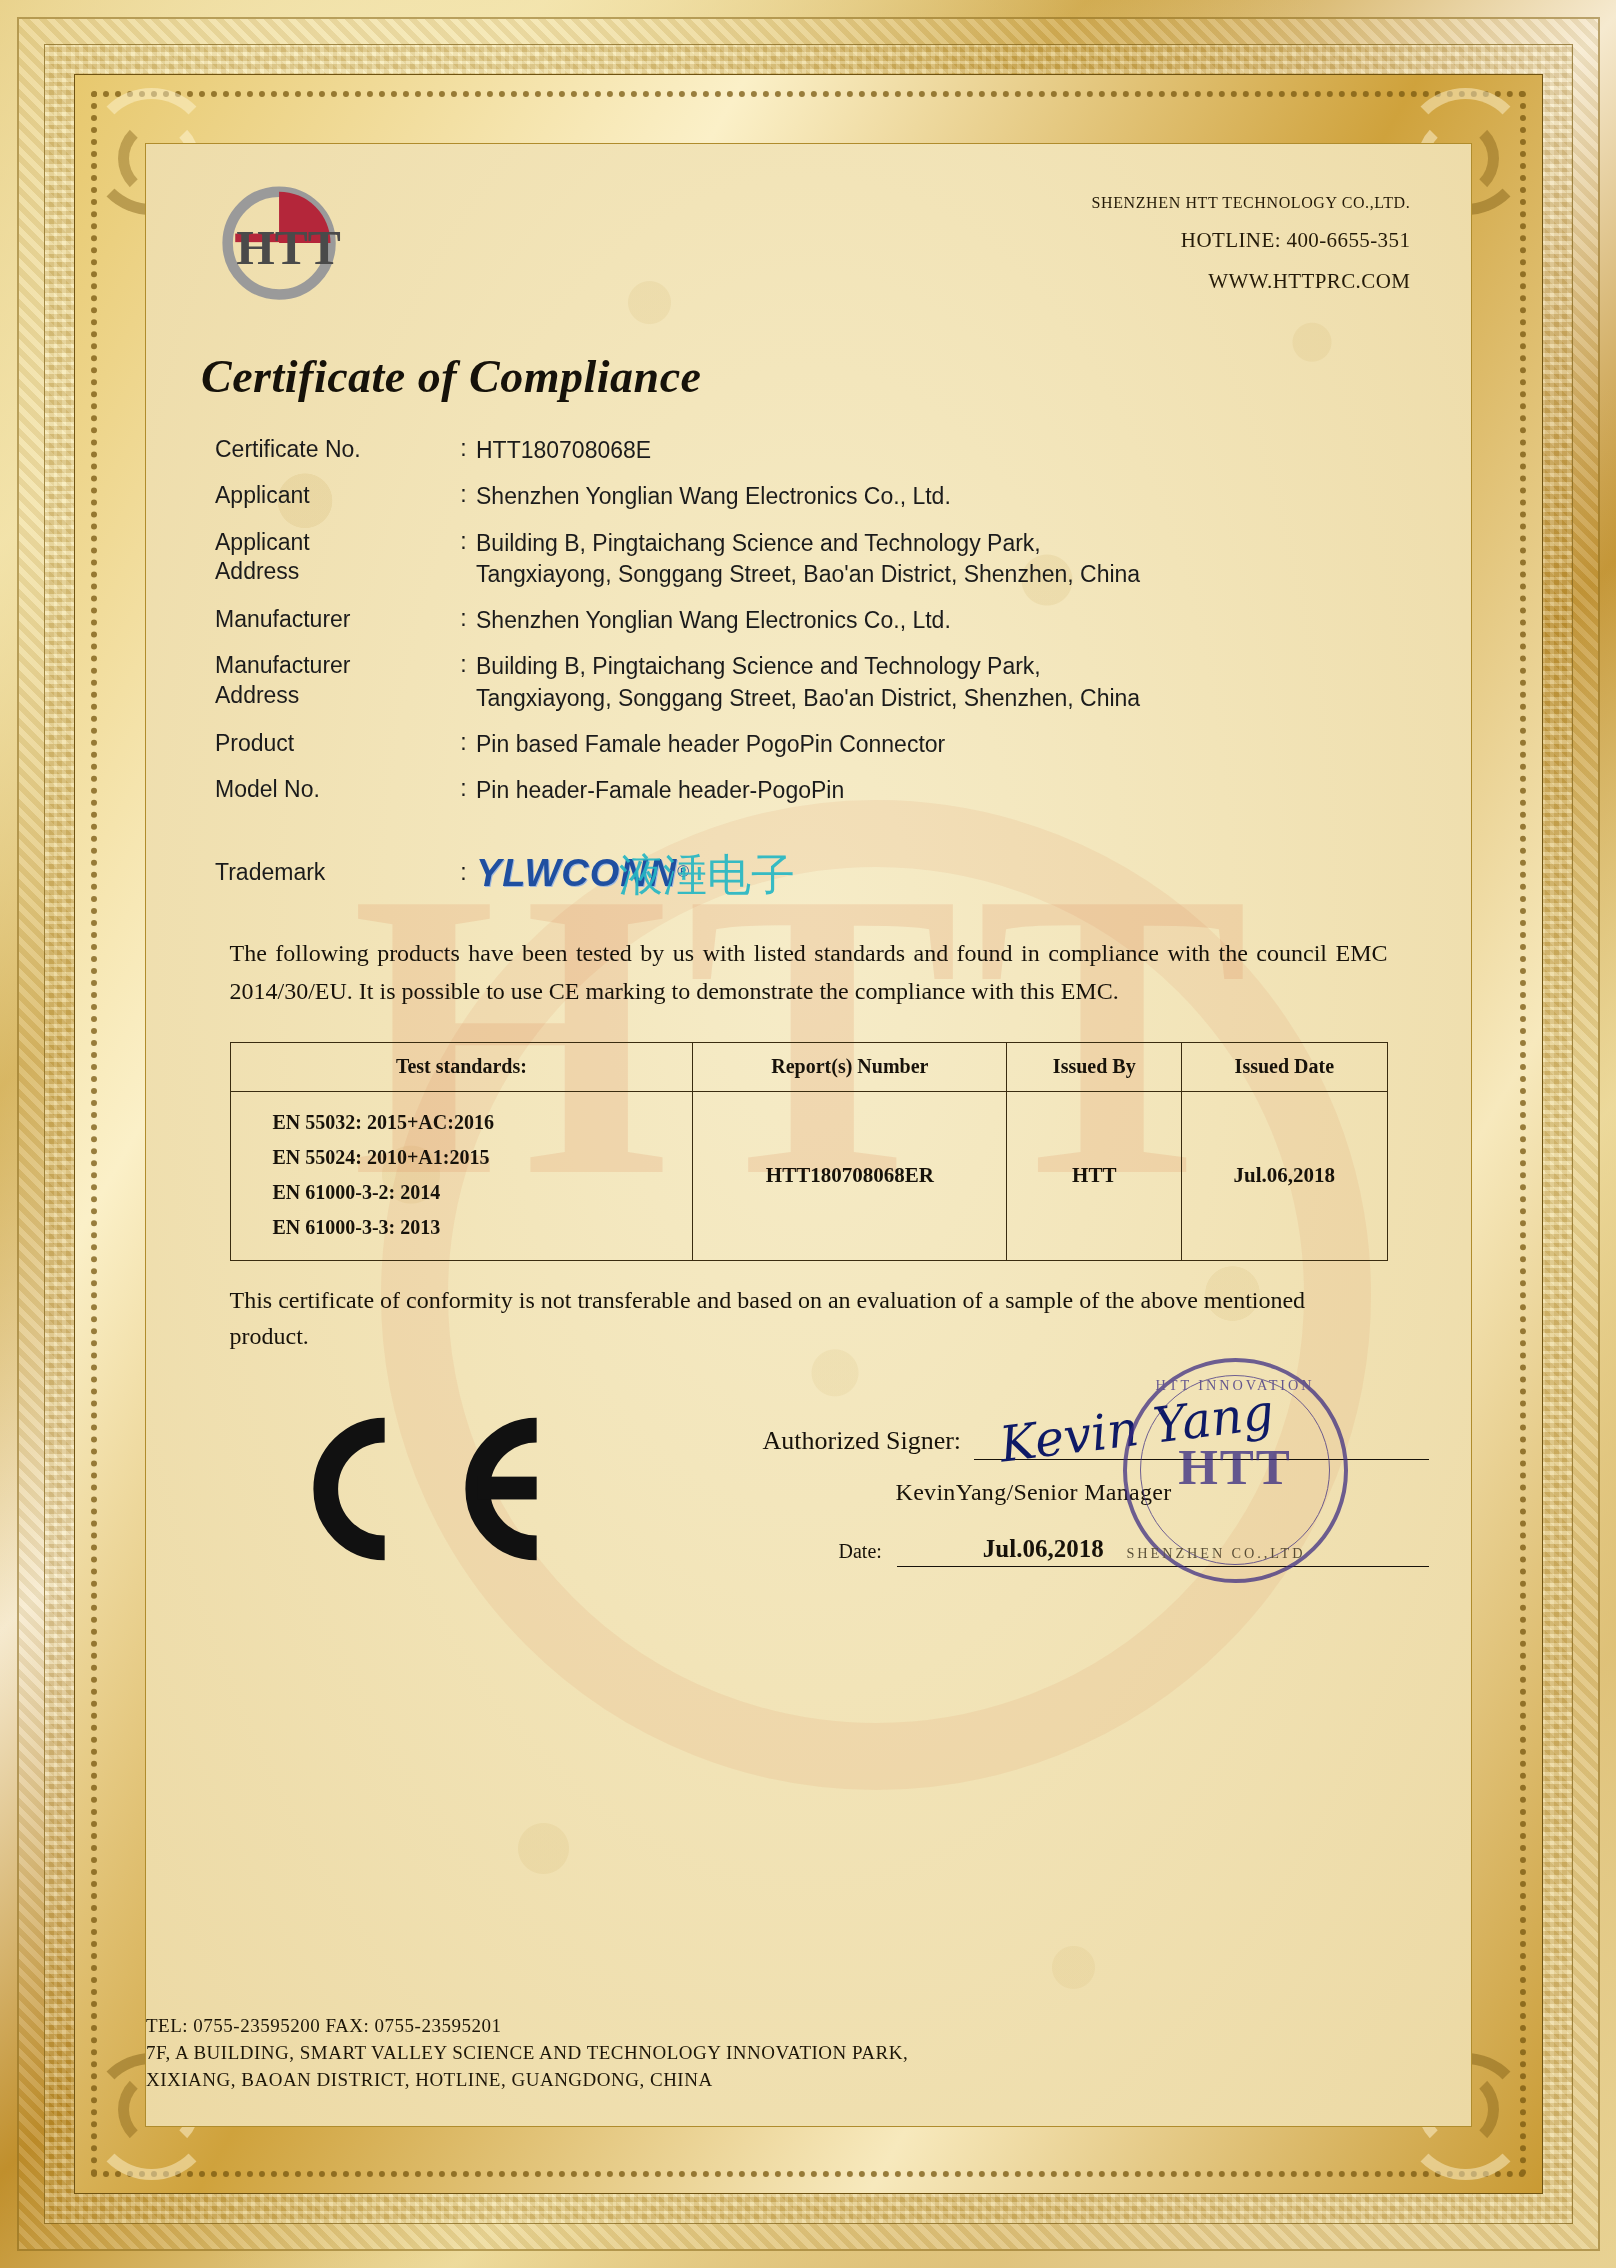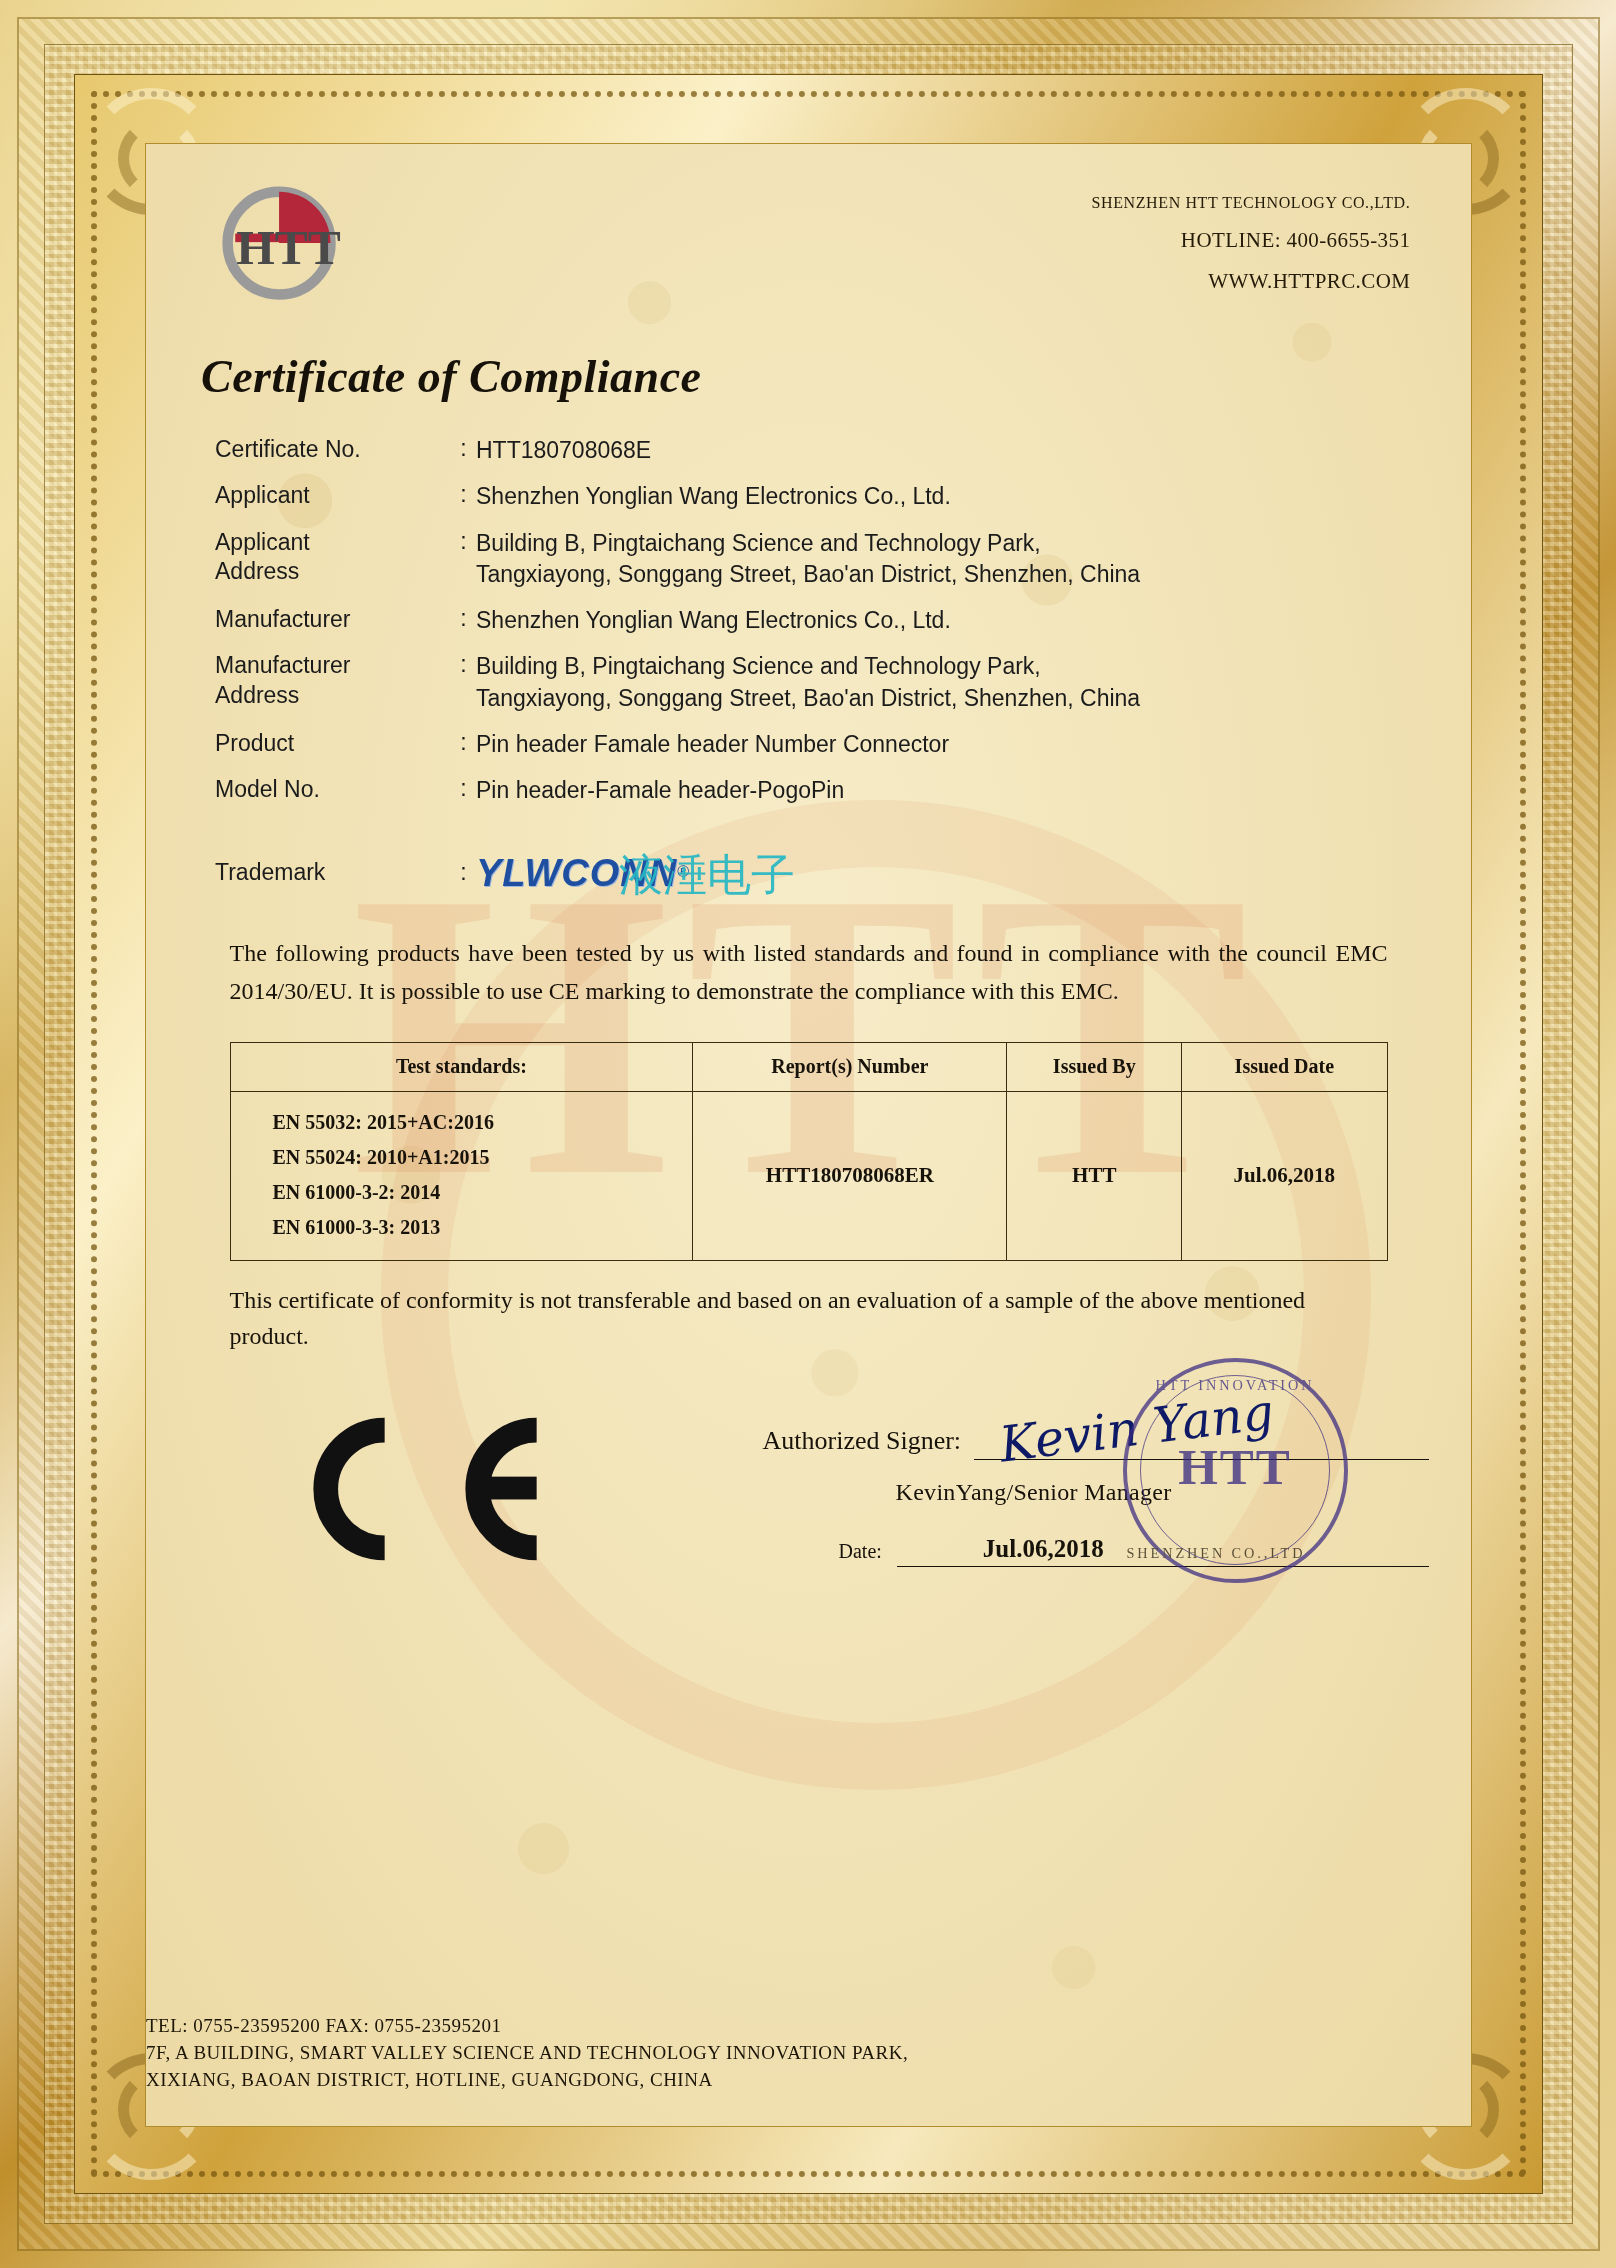--- a/index.html
+++ b/index.html
@@ -494,21 +494,21 @@
           <div class="fcolon">:</div>
           <div class="fvalue">
             <span class="line2">Building B, Pingtaichang Science and Technology Park,</span>
             <span class="line2">Tangxiayong, Songgang Street, Bao'an District, Shenzhen, China</span>
           </div>
         </div>
 
         <div class="frow">
           <div class="flabel">Product</div>
           <div class="fcolon">:</div>
-          <div class="fvalue">Pin header Famale header Number Connector</div>
+          <div class="fvalue">Pin based Famale header PogoPin Connector</div>
         </div>
 
         <div class="frow">
           <div class="flabel">Model No.</div>
           <div class="fcolon">:</div>
           <div class="fvalue">Pin header-Famale header-PogoPin</div>
         </div>
 
         <div class="frow trademark-row">
           <div class="flabel">Trademark</div>

